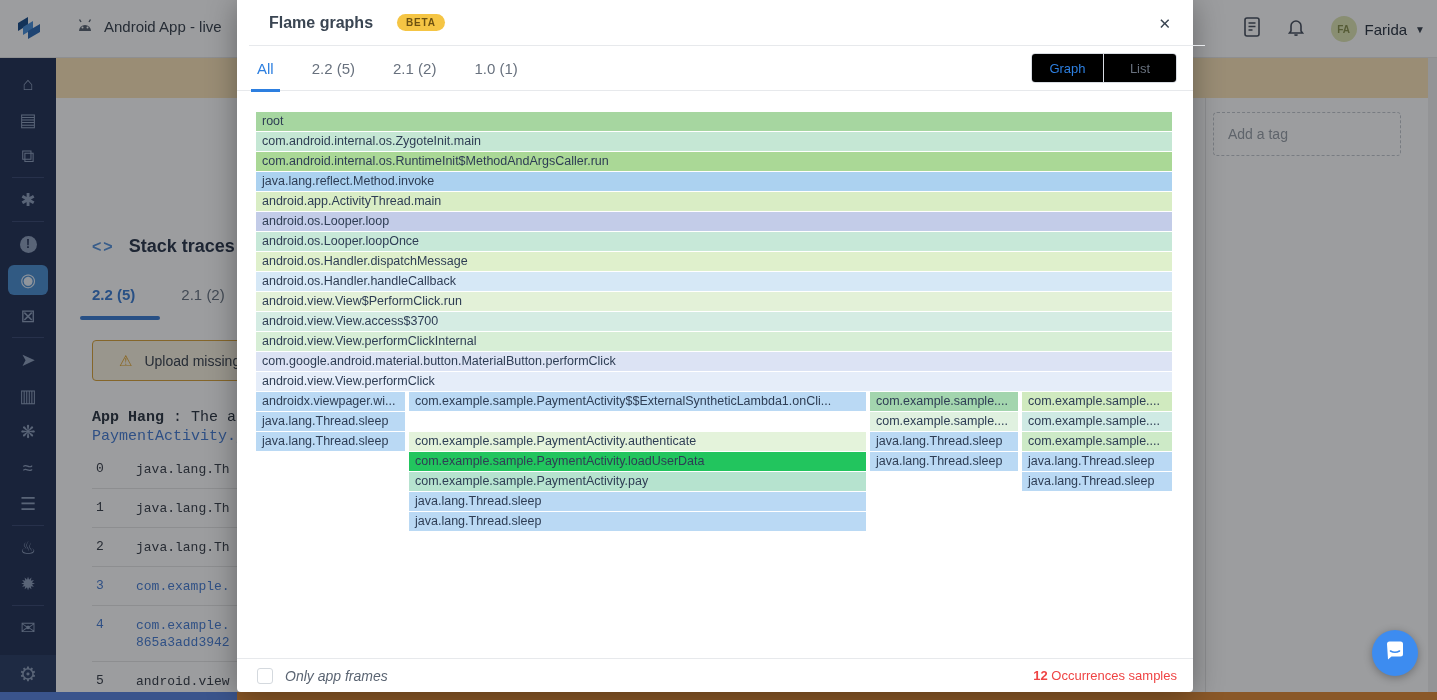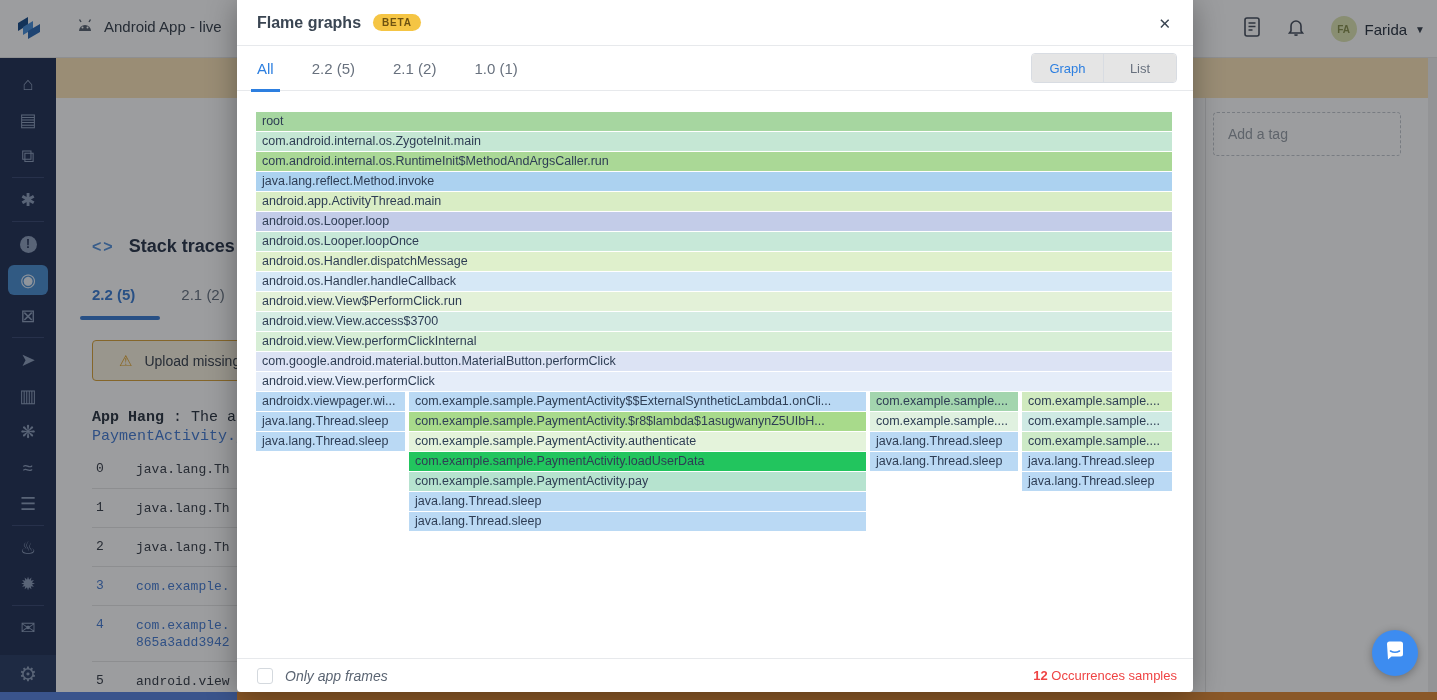--- a/index.html
+++ b/index.html
@@ -60,34 +60,34 @@
   .scrollbar { position:absolute; right:0; top:58px; width:9px; height:642px; background:#f1f1f1; z-index:1; }
 
   .strip-blue { position:absolute; left:0; top:692px; width:237px; height:8px; background:#5c85df; z-index:1; }
   .strip-orange { position:absolute; left:237px; top:692px; width:1200px; height:8px; background:#e18c39; z-index:1; }
 
   .overlay { position:absolute; left:0; top:0; width:1437px; height:700px; background:rgba(8,10,14,0.40); z-index:50; }
 
   
   .modal { position:absolute; left:237px; top:0; width:956px; height:692px; background:#ffffff; z-index:60;
      box-shadow:0 4px 30px rgba(0,0,0,0.35); border-radius:0 0 4px 4px; }
-  .modal-header { position:absolute; left:0; top:0; width:100%; height:46px; border-bottom:1px solid #e7e9ec;
-     display:flex; align-items:center; padding-left:20px; gap:12px; }
+  .modal-header { position:absolute; left:12px; top:0; width:100%; height:46px; border-bottom:1px solid #e7e9ec;
+     display:flex; align-items:center; padding-left:20px; gap:24px; }
   .modal-title { color:#3a4552; font-size:16px; font-weight:600; }
   .beta { background:#f5c544; color:#6e5211; font-size:10px; font-weight:bold; letter-spacing:0.8px;
      padding:3px 9px; border-radius:9px; }
   .modal-close { position:absolute; right:18px; top:13px; color:#3a4552; font-size:15px; cursor:pointer; padding:2px 4px; }
   .modal-tabbar { position:absolute; left:0; top:46px; width:100%; height:45px; border-bottom:1px solid #e7e9ec; }
   .m-tabs { position:absolute; left:20px; top:0; height:45px; display:flex; gap:38px; align-items:center; font-size:15px; }
   .m-tab { color:#68717e; position:relative; height:45px; display:flex; align-items:center; }
   .m-tab.active { color:#2d7fe0; }
   .m-tab.active::after { content:""; position:absolute; left:-6px; right:-6px; bottom:-1px; height:3px; background:#2d7fe0; }
   .view-toggle { position:absolute; right:16px; top:7px; height:30px; display:flex; border:1px solid #d8dce2;
      border-radius:4px; overflow:hidden; font-size:13px; }
-  .vt-btn { width:72px; display:flex; align-items:center; justify-content:center; background:#e5e5e5; }
+  .vt-btn { width:72px; display:flex; align-items:center; justify-content:center; background:#000000; }
   .vt-btn.graph { color:#2d7fe0; border-right:1px solid #d8dce2; }
   .vt-btn.list { color:#68717e; }
 
   .flame { position:absolute; left:19px; top:112px; width:916px; height:420px; }
   .flame-cell { position:absolute; height:19px; line-height:19px; font-size:12.5px; color:#2e3d54;
      padding-left:6px; white-space:nowrap; overflow:hidden; }
 
   .modal-footer { position:absolute; left:0; top:658px; width:100%; height:34px; border-top:1px solid #e7e9ec;
      display:flex; align-items:center; justify-content:space-between; padding:0 16px 0 20px; }
   .foot-left { display:flex; align-items:center; gap:12px; }
@@ -292,21 +292,20 @@
       <div class="flame-cell" style="left: 0px; top: 180px; width: 916px; background: rgb(227, 241, 216);">android.view.View$PerformClick.run</div>
       <div class="flame-cell" style="left: 0px; top: 200px; width: 916px; background: rgb(213, 236, 227);">android.view.View.access$3700</div>
       <div class="flame-cell" style="left: 0px; top: 220px; width: 916px; background: rgb(215, 238, 214);">android.view.View.performClickInternal</div>
       <div class="flame-cell" style="left: 0px; top: 240px; width: 916px; background: rgb(220, 227, 244);">com.google.android.material.button.MaterialButton.performClick</div>
       <div class="flame-cell" style="left: 0px; top: 260px; width: 916px; background: rgb(229, 237, 249);">android.view.View.performClick</div>
       <div class="flame-cell" style="left: 0px; top: 280px; width: 149px; background: rgb(186, 217, 244);">androidx.viewpager.wi...</div>
       <div class="flame-cell" style="left: 153px; top: 280px; width: 457px; background: rgb(186, 217, 244);">com.example.sample.PaymentActivity$$ExternalSyntheticLambda1.onCli...</div>
       <div class="flame-cell" style="left: 614px; top: 280px; width: 148px; background: rgb(163, 213, 174);">com.example.sample....</div>
       <div class="flame-cell" style="left: 766px; top: 280px; width: 150px; background: rgb(208, 234, 191);">com.example.sample....</div>
       <div class="flame-cell" style="left: 0px; top: 300px; width: 149px; background: rgb(186, 217, 244);">java.lang.Thread.sleep</div>
-      <div class="flame-cell" style="left: 153px; top: 300px; width: 457px; background: rgb(168, 218, 139);">com.example.sample.PaymentActivity.$r8$lambda$1asugwanynZ5UIbH...</div>
       <div class="flame-cell" style="left: 614px; top: 300px; width: 148px; background: rgb(224, 241, 224);">com.example.sample....</div>
       <div class="flame-cell" style="left: 766px; top: 300px; width: 150px; background: rgb(207, 234, 228);">com.example.sample....</div>
       <div class="flame-cell" style="left: 0px; top: 320px; width: 149px; background: rgb(186, 217, 244);">java.lang.Thread.sleep</div>
       <div class="flame-cell" style="left: 153px; top: 320px; width: 457px; background: rgb(228, 243, 219);">com.example.sample.PaymentActivity.authenticate</div>
       <div class="flame-cell" style="left: 614px; top: 320px; width: 148px; background: rgb(186, 217, 244);">java.lang.Thread.sleep</div>
       <div class="flame-cell" style="left: 766px; top: 320px; width: 150px; background: rgb(205, 234, 199);">com.example.sample....</div>
       <div class="flame-cell" style="left: 153px; top: 340px; width: 457px; background: #22c55e;">com.example.sample.PaymentActivity.loadUserData</div>
       <div class="flame-cell" style="left: 614px; top: 340px; width: 148px; background: rgb(186, 217, 244);">java.lang.Thread.sleep</div>
       <div class="flame-cell" style="left: 766px; top: 340px; width: 150px; background: rgb(186, 217, 244);">java.lang.Thread.sleep</div>
       <div class="flame-cell" style="left: 153px; top: 360px; width: 457px; background: rgb(182, 227, 207);">com.example.sample.PaymentActivity.pay</div>

